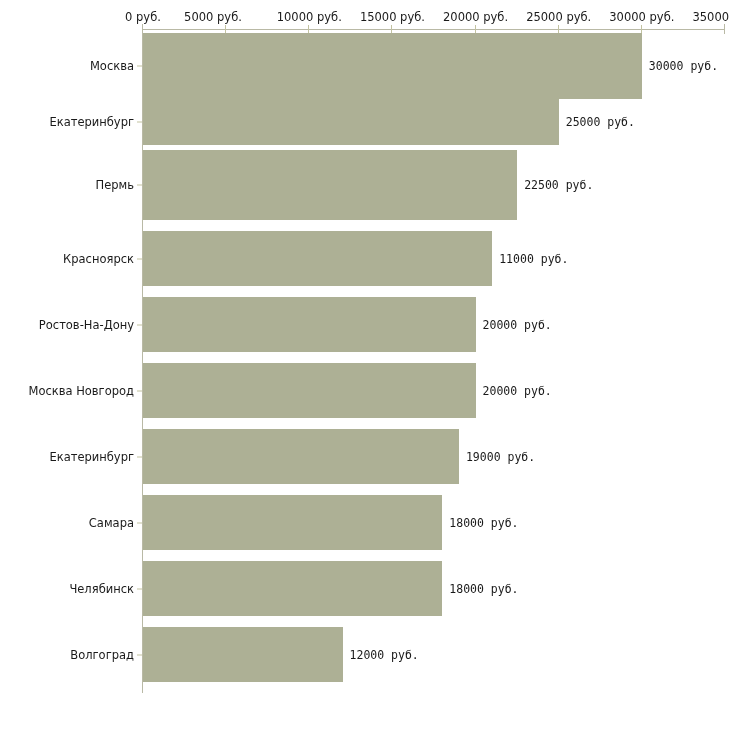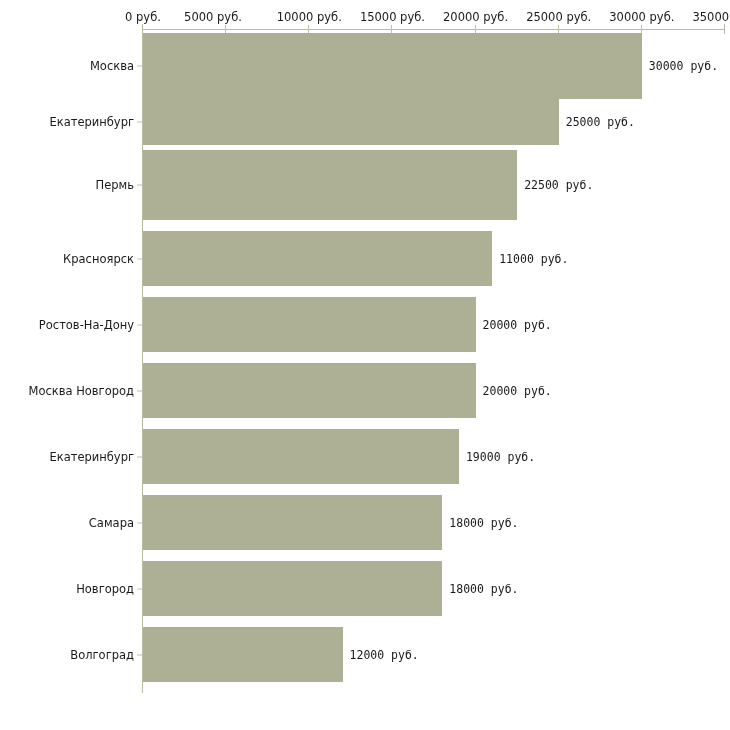--- a/index.html
+++ b/index.html
@@ -178,21 +178,21 @@
         <div class="bar" style="width: 315.943px; background: rgb(173, 176, 149);"></div>
         <div class="bar-value" style="left: 445.943px;">19000 руб.</div>
       </div>
       <div class="row" style="top: 495px; height: 55px;">
         <div class="cat-label" style="right: 616px;">Самара</div>
         <div class="cat-tick"></div>
         <div class="bar" style="width: 299.314px; background: rgb(173, 176, 149);"></div>
         <div class="bar-value" style="left: 429.314px;">18000 руб.</div>
       </div>
       <div class="row" style="top: 561px; height: 55px;">
-        <div class="cat-label" style="right: 616px;">Новгород</div>
+        <div class="cat-label" style="right: 616px;">Челябинск</div>
         <div class="cat-tick"></div>
         <div class="bar" style="width: 299.314px; background: rgb(173, 176, 149);"></div>
         <div class="bar-value" style="left: 429.314px;">18000 руб.</div>
       </div>
       <div class="row" style="top: 627px; height: 55px;">
         <div class="cat-label" style="right: 616px;">Волгоград</div>
         <div class="cat-tick"></div>
         <div class="bar" style="width: 199.543px; background: rgb(173, 176, 149);"></div>
         <div class="bar-value" style="left: 329.543px;">12000 руб.</div>
       </div>

